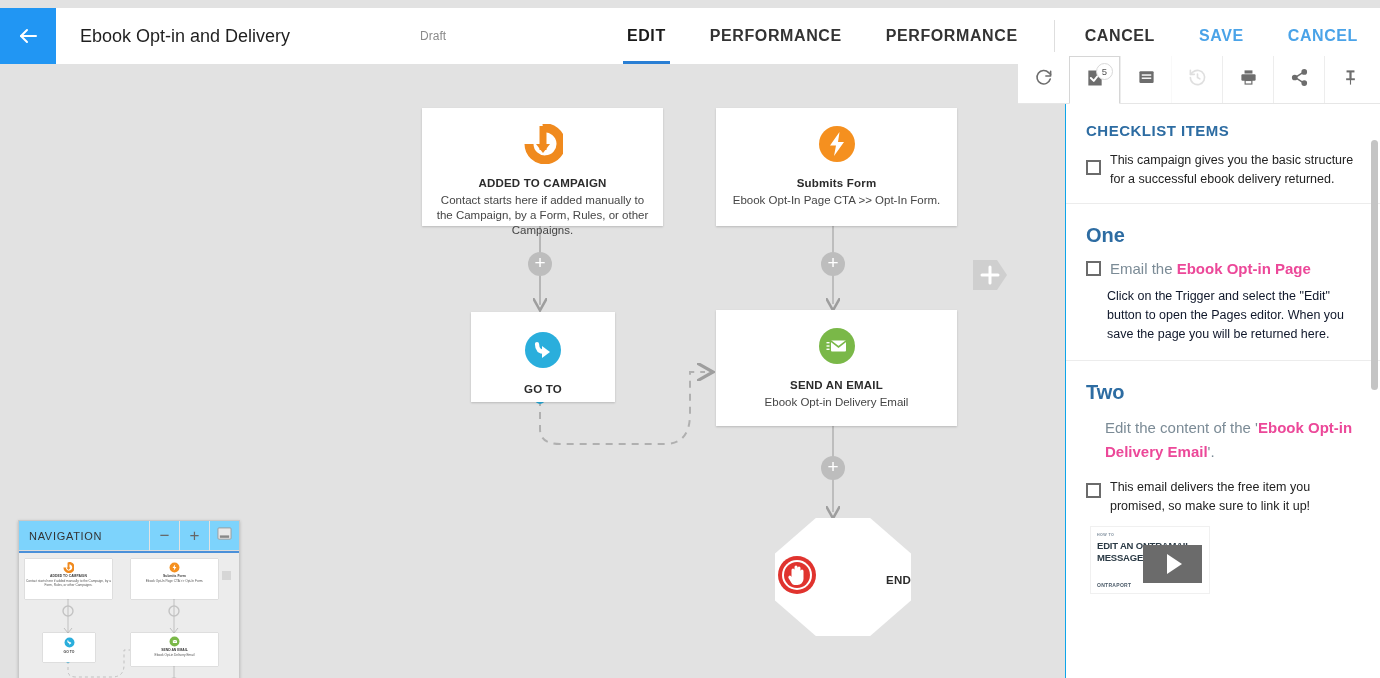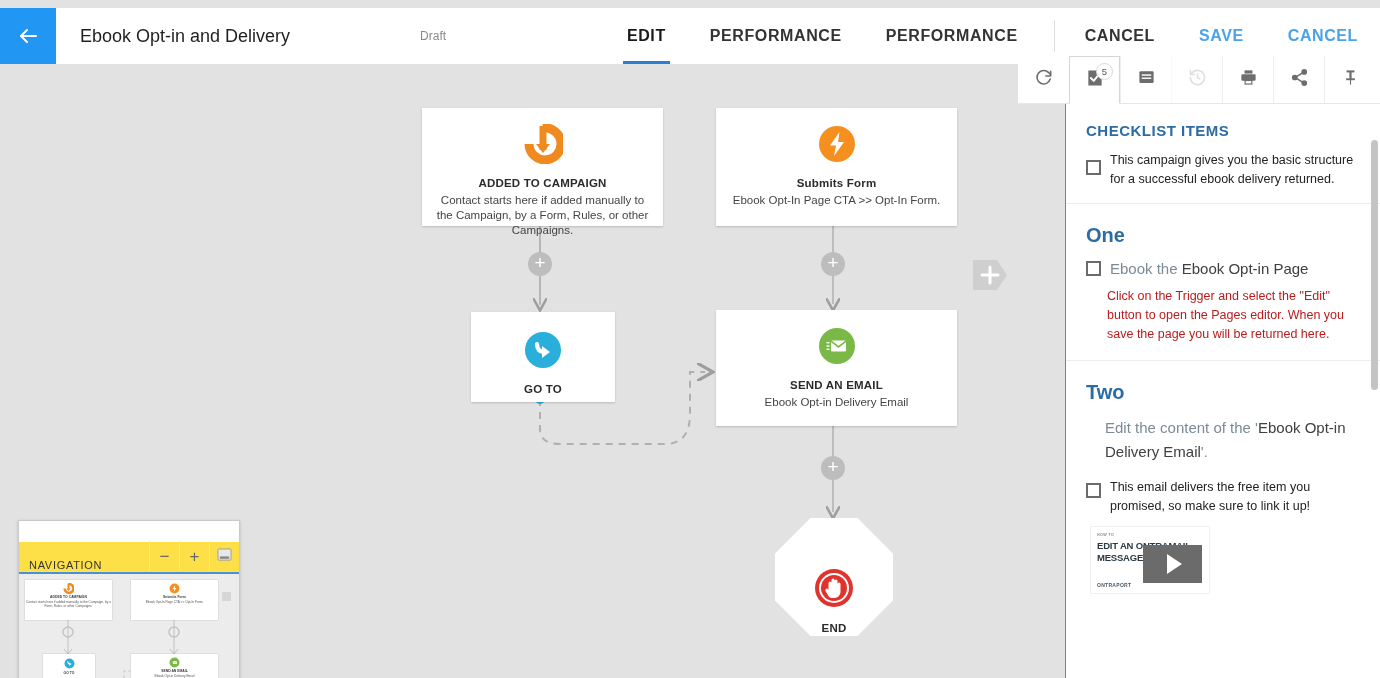--- a/index.html
+++ b/index.html
@@ -88,44 +88,44 @@
     font-size: 11.5px; font-weight: 700; color: #2b2b2b;
     letter-spacing: .2px; line-height: 15px;
   }
   .node .nsub {
     font-size: 11.5px; color: #454545; line-height: 15px; margin-top: 2px;
   }
   .node.octagon {
     background: transparent; box-shadow: none; padding: 0;
   }
   .oct-shape {
-    width: 118px; height: 118px; background: #ffffff;
+    width: 136px; height: 118px; background: #ffffff;
     clip-path: polygon(30% 0%, 70% 0%, 100% 30%, 100% 70%, 70% 100%, 30% 100%, 0% 70%, 0% 30%);
     filter: drop-shadow(0 1px 2px rgba(0,0,0,.22));
-    display: flex; flex-direction: column; align-items: center; justify-content: flex-end;
+    display: flex; align-items: center; justify-content: space-between;
   }
   .oct-shape .ntitle { margin-top: 7px; }
   .plus-node {
     position: absolute; width: 24px; height: 24px; border-radius: 50%;
     background: #bdbdbd; color: #ffffff; font-size: 19px; line-height: 22px;
     text-align: center; cursor: pointer; font-weight: 300;
   }
   .add-pent {
     position: absolute; width: 38px; height: 38px; cursor: pointer;
   }
 
   
   .minimap {
     position: absolute; left: 18px; top: 416px; width: 222px; height: 253px;
     background: #ffffff; border: 1px solid #c9c9c9;
     box-shadow: 0 1px 3px rgba(0,0,0,.18);
   }
   .mm-head {
-    height: 30px; display: flex; align-items: flex-end;
-    border-bottom: 1px solid #dcdcdc; background: #fde047; margin-top: 21px;
+    height: 30px; display: flex; align-items: center;
+    border-bottom: 1px solid #dcdcdc; background: #7dd3fc;
   }
   .mm-title {
     flex: 1; padding-left: 10px; font-size: 11px;
     letter-spacing: .7px; color: #333; font-weight: 400;
   }
   .mm-btn {
     width: 30px; height: 30px; display: flex; align-items: center;
     justify-content: center; border-left: 1px solid #e2e2e2;
     color: #666; font-size: 17px; cursor: pointer; line-height: 1;
   }
@@ -156,24 +156,24 @@
   .ck-row { display: flex; align-items: flex-start; gap: 9px; }
   .ck-box {
     flex: none; width: 15px; height: 15px; border: 2px solid #6b6b6b;
     background: #fff; margin-top: 9px; cursor: pointer;
   }
   .ck-text { font-size: 12.5px; line-height: 19px; color: #222; }
   .step-head {
     font-size: 20px; font-weight: 700; color: #2d6ca2;
     padding: 20px 20px 10px 20px;
   }
-  .ck-link { color: #404040; font-weight: 400; margin-top: 28px; }
+  .ck-link { color: #ec4899; font-weight: 700; margin-top: 28px; }
   .ck-muted { color: #7b8b96; }
   .ck-desc {
-    font-size: 12.5px; line-height: 19px; color: #b91c1c;
+    font-size: 12.5px; line-height: 19px; color: #0f172a;
     padding: 4px 20px 16px 20px; border-bottom: 1px solid #ececec;
   }
   .ck-edit {
     font-size: 15px; line-height: 24px; padding: 2px 20px 14px 20px;
   }
   .video-thumb {
     position: relative; width: 120px; height: 68px; margin: 10px 0 0 24px;
     background: #ffffff; cursor: pointer; overflow: hidden;
     border: 1px solid #f0f0f0;
   }
@@ -477,21 +477,21 @@
         <div class="ck-box"></div>
         <div class="ck-text">This campaign gives you the basic structure for a successful ebook delivery returned.</div>
       </div>
     </div>
 
     <div class="step-head">One</div>
     <div style="padding:0 20px 2px 20px;">
       <div class="ck-row">
         <div class="ck-box" style="margin-top:4px;"></div>
         <div class="ck-edit" style="padding:0;">
-          <span class="ck-muted">Ebook the </span><span class="ck-link">Ebook Opt-in Page</span>
+          <span class="ck-muted">Email the </span><span class="ck-link">Ebook Opt-in Page</span>
         </div>
       </div>
     </div>
     <div class="ck-desc" style="padding-left:41px;">Click on the Trigger and select the "Edit" button to open the Pages editor. When you save the page you will be returned here.</div>
 
     <div class="step-head">Two</div>
     <div class="ck-edit" style="padding-left:39px;">
       <span class="ck-muted">Edit the content of the '</span><span class="ck-link">Ebook Opt-in Delivery Email</span><span class="ck-muted">'.</span>
     </div>
 

